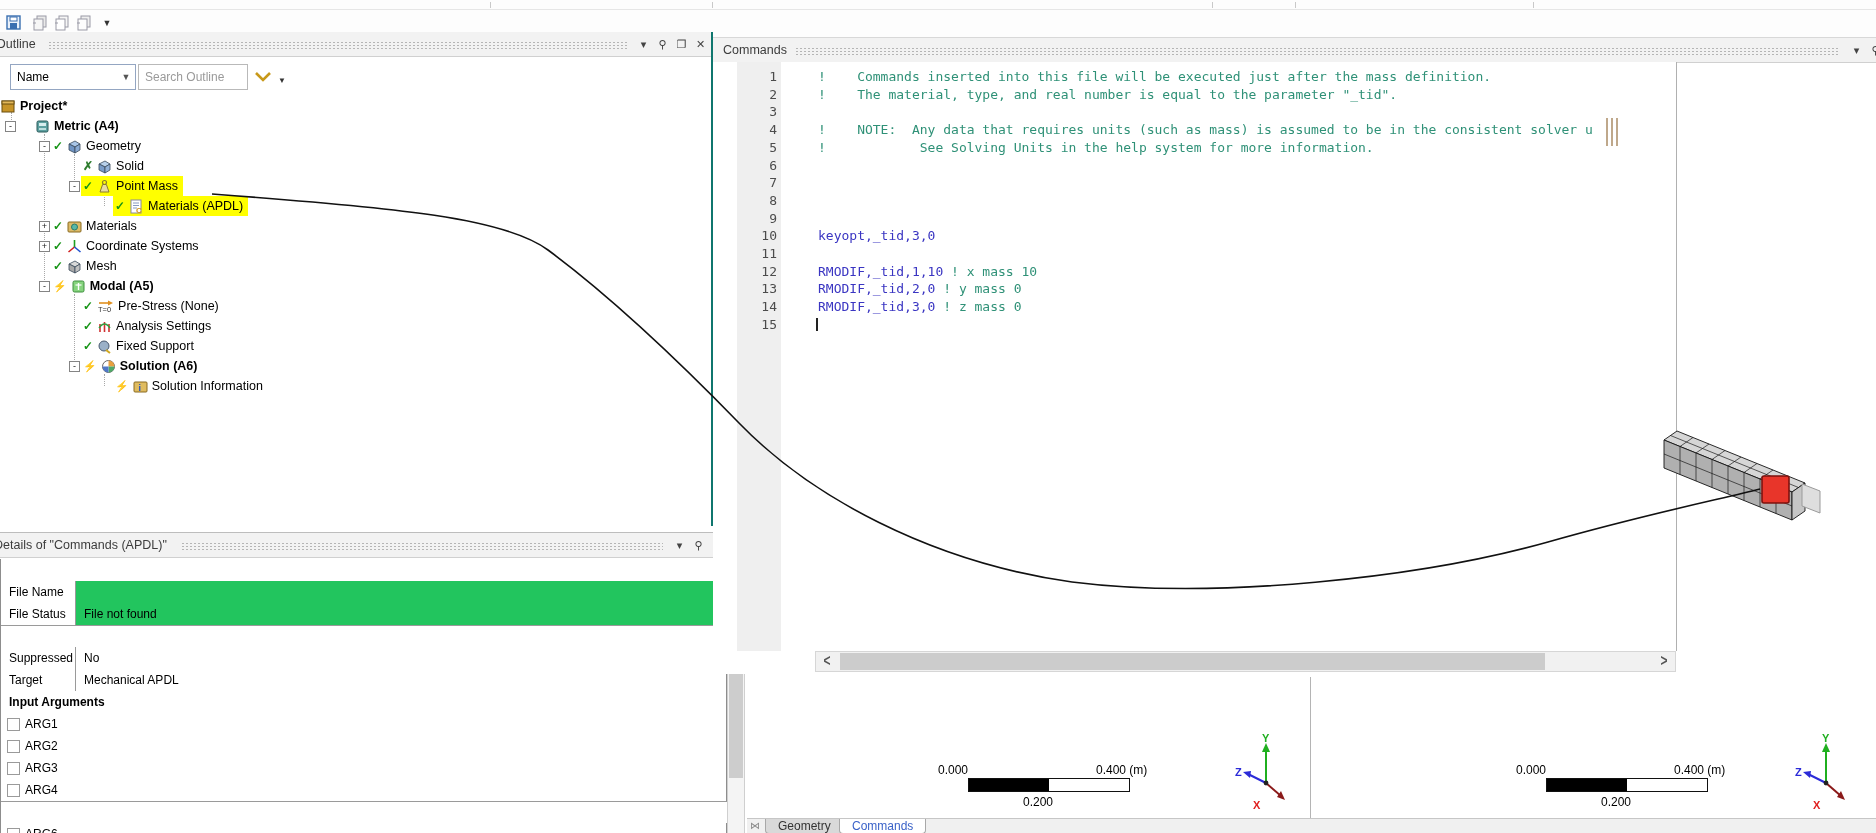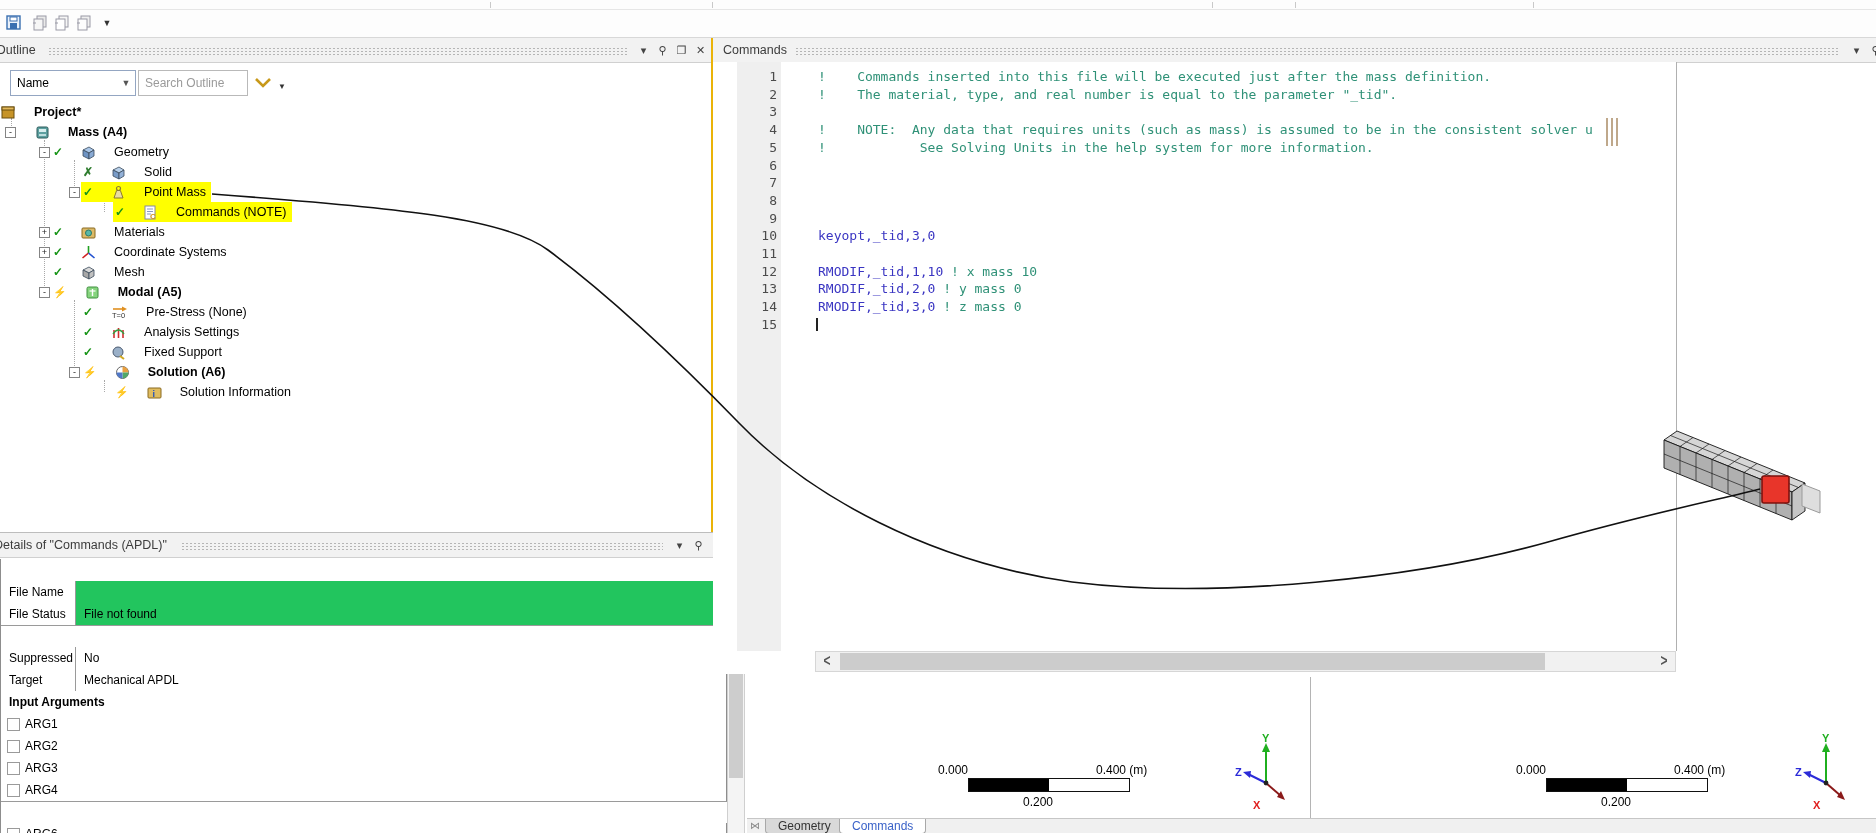--- a/index.html
+++ b/index.html
@@ -15,34 +15,34 @@
   .panel{background:#fff;overflow:hidden;}
   .hdr{position:absolute;left:0;top:0;right:0;height:24px;background:#f2f2f2;
        display:flex;align-items:center;border-bottom:1px solid #d0d0d0;}
   .hdr-title{font-size:12.5px;color:#3c3c3c;white-space:nowrap;position:relative;}
   .dots{flex:1;height:9px;margin:2px 8px 0 8px;
         background-image:radial-gradient(#b5b5b5 0.8px,transparent 0.9px);
         background-size:4px 3px;}
   .hdr-ico{width:17px;height:16px;text-align:center;color:#444;font-size:11px;line-height:16px;
            margin-right:2px;flex:none;cursor:default;}
   
-  #outline-panel{left:0;top:38px;width:711px;height:494px;border-right:2px solid #eab308;}
+  #outline-panel{left:0;top:32px;width:711px;height:494px;border-right:2px solid #0f766e;}
   #outline-filter{position:absolute;left:0;top:26px;width:100%;height:38px;background:#fff;}
   .combo{position:absolute;left:10px;top:6px;width:124px;height:24px;border:1px solid #94a6c2;
          background:#fff;display:flex;align-items:center;}
   .combo-label{padding-left:6px;flex:1;}
   .combo-arrow{width:18px;color:#555;font-size:9px;text-align:center;}
   .searchbox{position:absolute;left:138px;top:6px;width:108px;height:24px;border:1px solid #b9b9b9;
              background:#fff;display:flex;align-items:center;}
   .searchbox span{padding-left:6px;color:#9a9a9a;}
   #tree{position:absolute;left:0;top:64px;width:100%;height:420px;}
   .tree-row{position:absolute;left:0;width:100%;height:20px;line-height:20px;white-space:nowrap;}
   .exp{position:absolute;top:5px;width:9px;height:9px;border:1px solid #848484;background:#fff;
        font-size:9px;line-height:8px;text-align:center;color:#222;}
-  .hlwrap{position:absolute;top:0;height:20px;display:inline-flex;align-items:center;gap:18px;padding:0 5px 0 2px;}
+  .hlwrap{position:absolute;top:0;height:20px;display:inline-flex;align-items:center;gap:4px;padding:0 5px 0 2px;}
   .hl-yes{background:#ffff00;}
   .glyph-check{color:#179417;font-weight:bold;font-size:12px;}
   .glyph-cross{color:#2f7d2f;font-weight:bold;font-size:12px;}
   .glyph-bolt{color:#dfa600;font-size:11px;}
   .tree-label{font-size:12.5px;}
   .tree-bold{font-weight:bold;}
   .spine{position:absolute;border-left:1px dotted #a8a8a8;width:0;}
   
   #details-panel{left:0;top:532px;width:747px;height:301px;border-top:1px solid #bdbdbd;}
   #details-table{position:absolute;left:0;top:26px;width:726px;height:275px;border-left:1px solid #8d8d8d;}
@@ -186,21 +186,21 @@
       <div class="tree-row" style="top: 20px;">
         <span class="exp" style="left: 5px;">-</span>
         <span class="hlwrap" style="left: 33px;">
           <span style="display: inline-flex;">
             <svg width="15" height="15">
               <rect x="2" y="2" width="11" height="11" rx="1.5" fill="#5da0a0" stroke="#2a5a5a"></rect>
               <rect x="4" y="4" width="7" height="3" fill="#d8eeee"></rect>
               <rect x="4" y="9" width="7" height="2" fill="#bcdede"></rect>
             </svg>
           </span>
-          <span class="tree-label tree-bold">Mass (A4)</span>
+          <span class="tree-label tree-bold">Metric (A4)</span>
         </span>
       </div>
       <div class="tree-row" style="top: 40px;">
         <span class="exp" style="left: 39px;">-</span>
         <span class="hlwrap" style="left: 51px;">
           <span class="glyph-check">✓</span>
           <span style="display: inline-flex;">
             <svg width="15" height="15">
               <polygon points="2,5 8,2 13,5 8,8" fill="#a9c6e8" stroke="#3a4a5a" stroke-width="0.8"></polygon>
               <polygon points="2,5 8,8 8,14 2,11" fill="#6f94c4" stroke="#3a4a5a" stroke-width="0.8"></polygon>
@@ -241,21 +241,21 @@
           <span class="glyph-check">✓</span>
           <span style="display: inline-flex;">
             <svg width="15" height="15">
               <rect x="2" y="1" width="10" height="13" fill="#fff" stroke="#8888a0"></rect>
               <line x1="4" y1="4" x2="10" y2="4" stroke="#8899c0"></line>
               <line x1="4" y1="6.5" x2="10" y2="6.5" stroke="#8899c0"></line>
               <line x1="4" y1="9" x2="8" y2="9" stroke="#8899c0"></line>
               <text x="7" y="14" font-size="8" font-weight="bold" fill="#d09018">C</text>
             </svg>
           </span>
-          <span class="tree-label">Commands (NOTE)</span>
+          <span class="tree-label">Materials (APDL)</span>
         </span>
       </div>
       <div class="tree-row" style="top: 120px;">
         <span class="exp" style="left: 39px;">+</span>
         <span class="hlwrap" style="left: 51px;">
           <span class="glyph-check">✓</span>
           <span style="display: inline-flex;">
             <svg width="15" height="15">
               <rect x="1" y="3" width="13" height="10" rx="1" fill="#dcba68" stroke="#8a6a20"></rect>
               <circle cx="7.5" cy="8" r="3" fill="#58b8a8" stroke="#2a7a6a"></circle>

